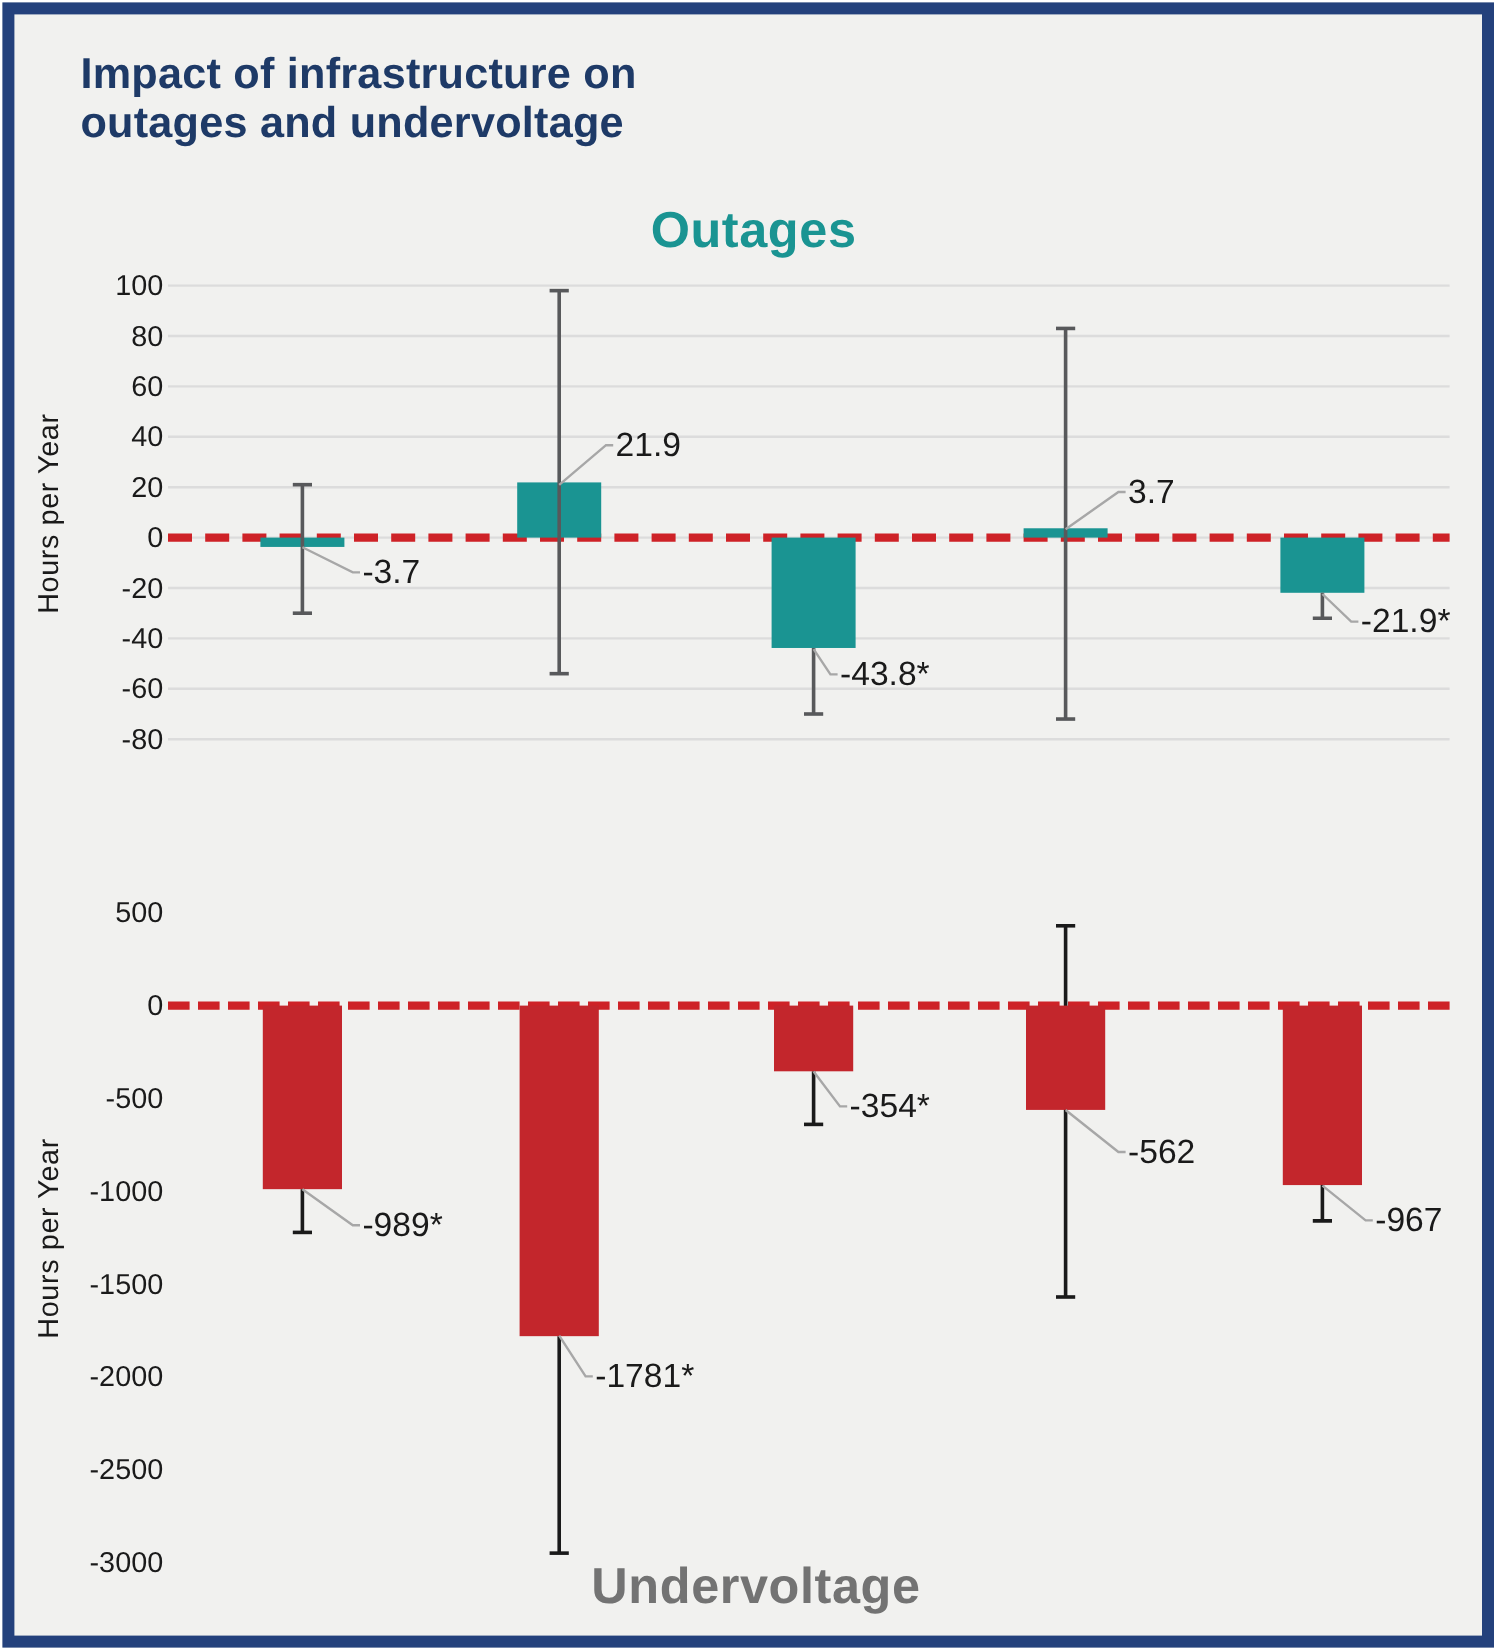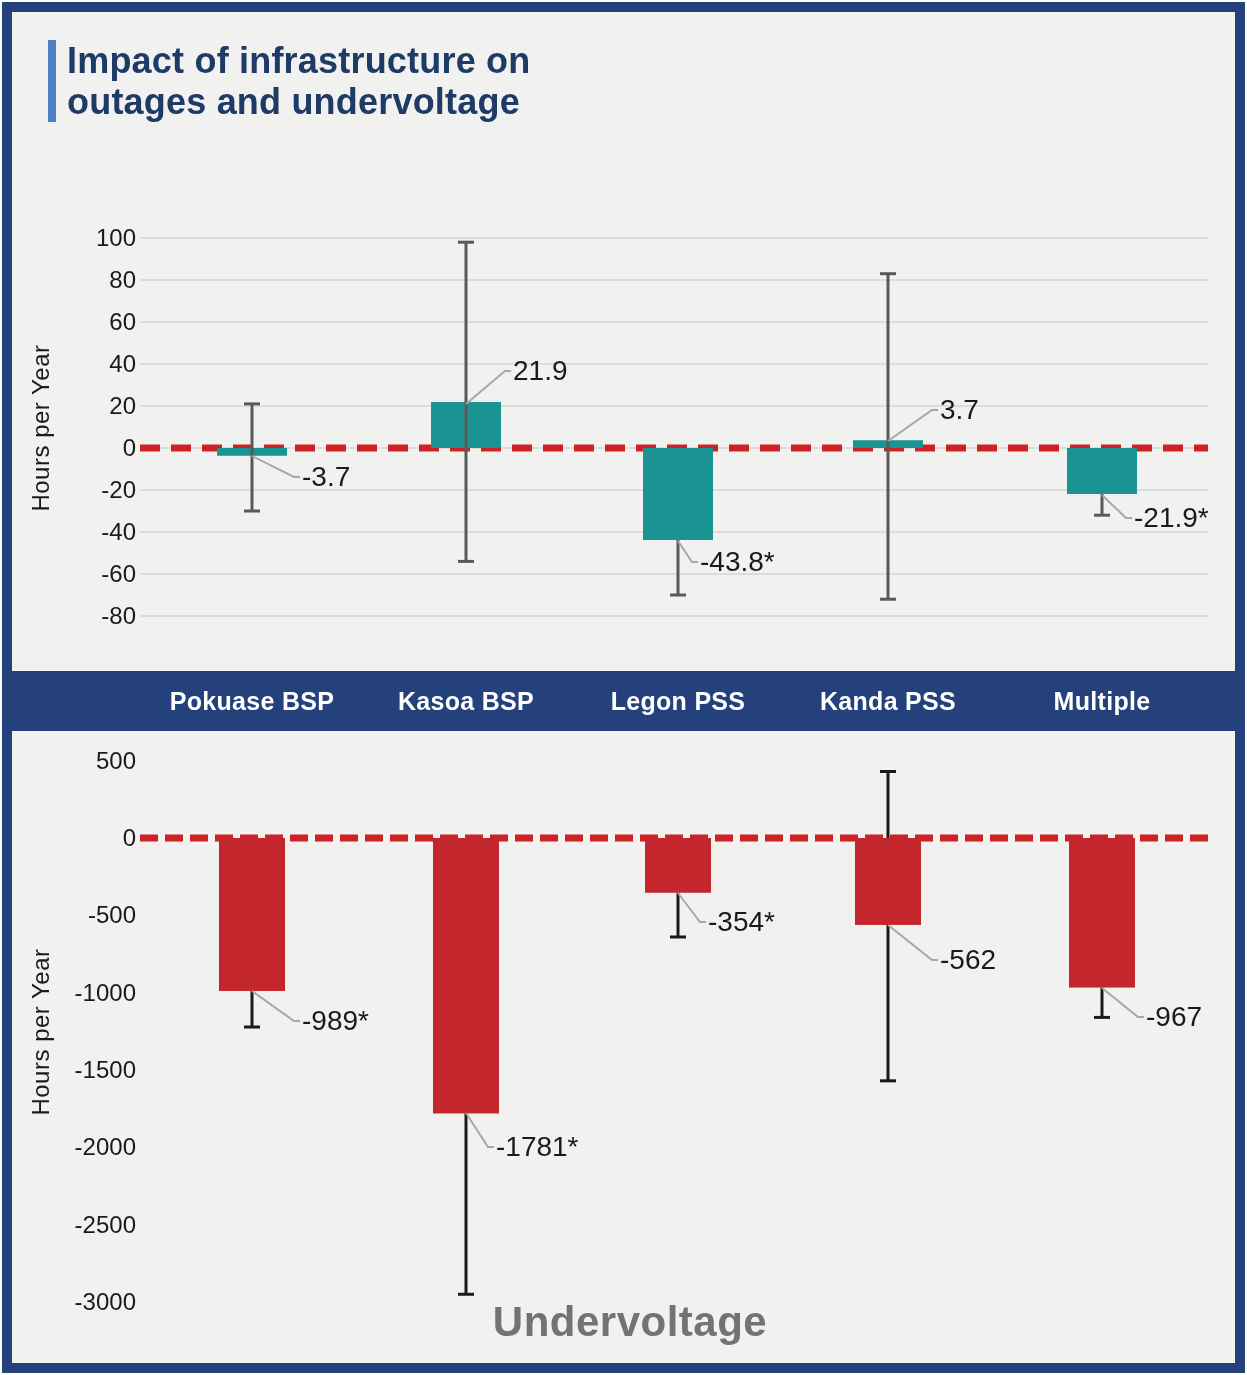--- a/index.html
+++ b/index.html
@@ -1,19 +1,19 @@
 <!DOCTYPE html>
 <html><head>
 <meta charset="utf-8">
 <style>
   html,body{margin:0;padding:0;background:#ffffff;}
   .stage{position:relative;width:1247px;height:1375px;font-family:"Liberation Sans",sans-serif;overflow:hidden;}
   .frame{position:absolute;left:2px;top:2px;right:2px;bottom:2px;border:10px solid #24417C;background:#F1F1EF;box-sizing:border-box;}
   .chart-svg{position:absolute;left:0;top:0;}
-  .header{position:absolute;left:48px;top:40px;display:flex;}
+  .header{position:absolute;left:48px;top:40px;display:flex;align-items:center;}
   .accent{width:8px;background:#4E81C4;margin-right:11px;}
   .main-title{width:580px;font-size:36px;line-height:1.14;font-weight:bold;color:#1E3A67;letter-spacing:.2px;}
   .chart-title{position:absolute;font-size:42px;font-weight:bold;letter-spacing:.5px;white-space:nowrap;transform:translateX(-50%);}
   .title-outages{left:628px;top:168px;color:#1A9492;}
   .title-undervoltage{left:630px;top:1298px;color:#737373;}
   .ylabel{position:absolute;font-size:24px;color:#1A1A1A;white-space:nowrap;transform:translate(-50%,-50%) rotate(-90deg);letter-spacing:.5px;}
   .yl-top{left:41px;top:428px;}
   .yl-bottom{left:41px;top:1032px;}
   .band{position:absolute;left:2px;right:2px;top:671px;height:60px;background:#24417C;}
   .band .cat{position:absolute;top:50%;transform:translate(-50%,-50%);color:#FFFFFF;font-size:25px;font-weight:bold;letter-spacing:.3px;white-space:nowrap;}
@@ -109,25 +109,19 @@
       <text x="940" y="969" font-size="28" fill="#1A1A1A" font-family="Liberation Sans, sans-serif">-562</text>
       <polyline points="1102,988 1138,1017 1144,1017" fill="none" stroke="#A7A7A7" stroke-width="2"></polyline>
       <text x="1146" y="1026" font-size="28" fill="#1A1A1A" font-family="Liberation Sans, sans-serif">-967</text>
     </svg>
 
   <div class="header">
     <div class="accent"></div>
     <div class="main-title">Impact of infrastructure on outages and undervoltage</div>
   </div>
 
+  <div class="chart-title title-outages">Outages</div>
   <div class="chart-title title-undervoltage">Undervoltage</div>
 
   <div class="ylabel yl-top">Hours per Year</div>
   <div class="ylabel yl-bottom">Hours per Year</div>
 
-  <div class="band" id="category-band">
-      <span class="cat" style="left: 250px;">Pokuase BSP</span>
-      <span class="cat" style="left: 464px;">Kasoa BSP</span>
-      <span class="cat" style="left: 676px;">Legon PSS</span>
-      <span class="cat" style="left: 886px;">Kanda PSS</span>
-      <span class="cat" style="left: 1100px;">Multiple</span>
-    </div>
 </div>
 
 </body></html>

